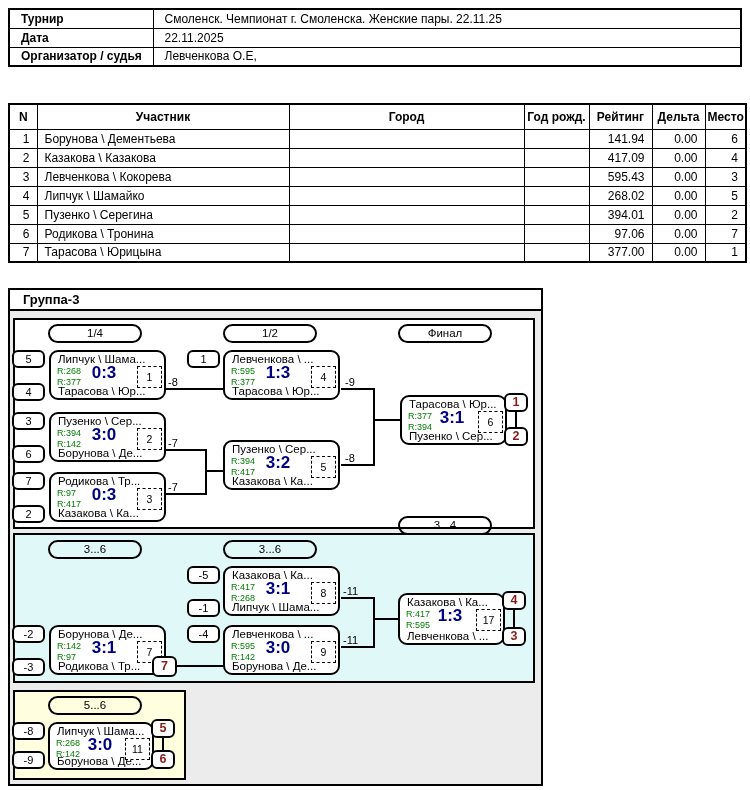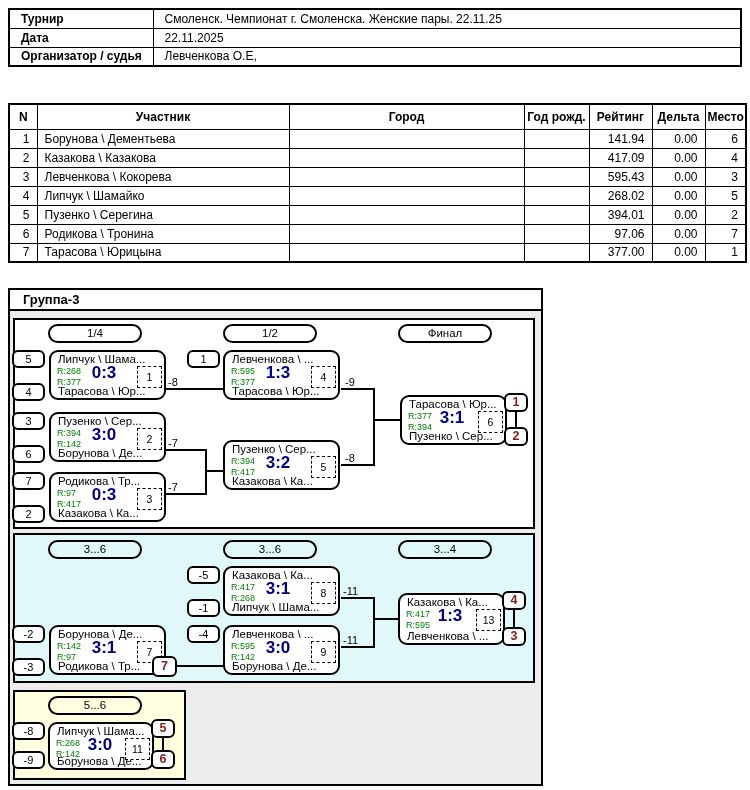--- a/index.html
+++ b/index.html
@@ -163,21 +163,21 @@
 
   <div class="panel" id="panel-main"></div>
   <div class="panel" id="panel-cons"></div>
   <div class="panel" id="panel-fifth"></div>
 
   <div class="oval" style="left:48px;top:324px">1/4</div>
   <div class="oval" style="left:223px;top:324px">1/2</div>
   <div class="oval" style="left:398px;top:324px">Финал</div>
   <div class="oval" style="left:48px;top:540px">3...6</div>
   <div class="oval" style="left:223px;top:540px">3...6</div>
-  <div class="oval" style="left:398px;top:540px">3...4</div>
+  <div class="oval" style="left:398px;top:516px">3...4</div>
   <div class="oval" style="left:48px;top:696px">5...6</div>
 
   <div class="hline" style="left:166px;top:388px;width:57px"></div>
   <div class="hline" style="left:166px;top:449px;width:39px"></div>
   <div class="hline" style="left:166px;top:493px;width:39px"></div>
   <div class="vline" style="left:205px;top:449px;height:46px"></div>
   <div class="hline" style="left:205px;top:470px;width:18px"></div>
   <div class="hline" style="left:341px;top:388px;width:32px"></div>
   <div class="hline" style="left:341px;top:464px;width:32px"></div>
   <div class="vline" style="left:373px;top:388px;height:78px"></div>
@@ -293,21 +293,21 @@
     <div class="mr bot">R:142</div>
     <div class="mname bot">Борунова \ Де...</div>
     <div class="mnum">9</div>
   </div>
   <div class="match" style="left:398px;top:593px;width:107px;height:52px">
     <div class="mname top" style="width:94px">Казакова \ Ка...</div>
     <div class="mr top">R:417</div>
     <div class="mscore" style="width:56px">1:3</div>
     <div class="mr bot">R:595</div>
     <div class="mname bot bold" style="width:94px">Левченкова \ ...</div>
-    <div class="mnum">13</div>
+    <div class="mnum">17</div>
   </div>
   <div class="match" style="left:48px;top:722px;width:106px;height:48px">
     <div class="mname top bold" style="width:93px">Липчук \ Шама...</div>
     <div class="mr top">R:268</div>
     <div class="mscore" style="width:56px">3:0</div>
     <div class="mr bot">R:142</div>
     <div class="mname bot" style="width:93px">Борунова \ Де...</div>
     <div class="mnum">11</div>
   </div>
 

